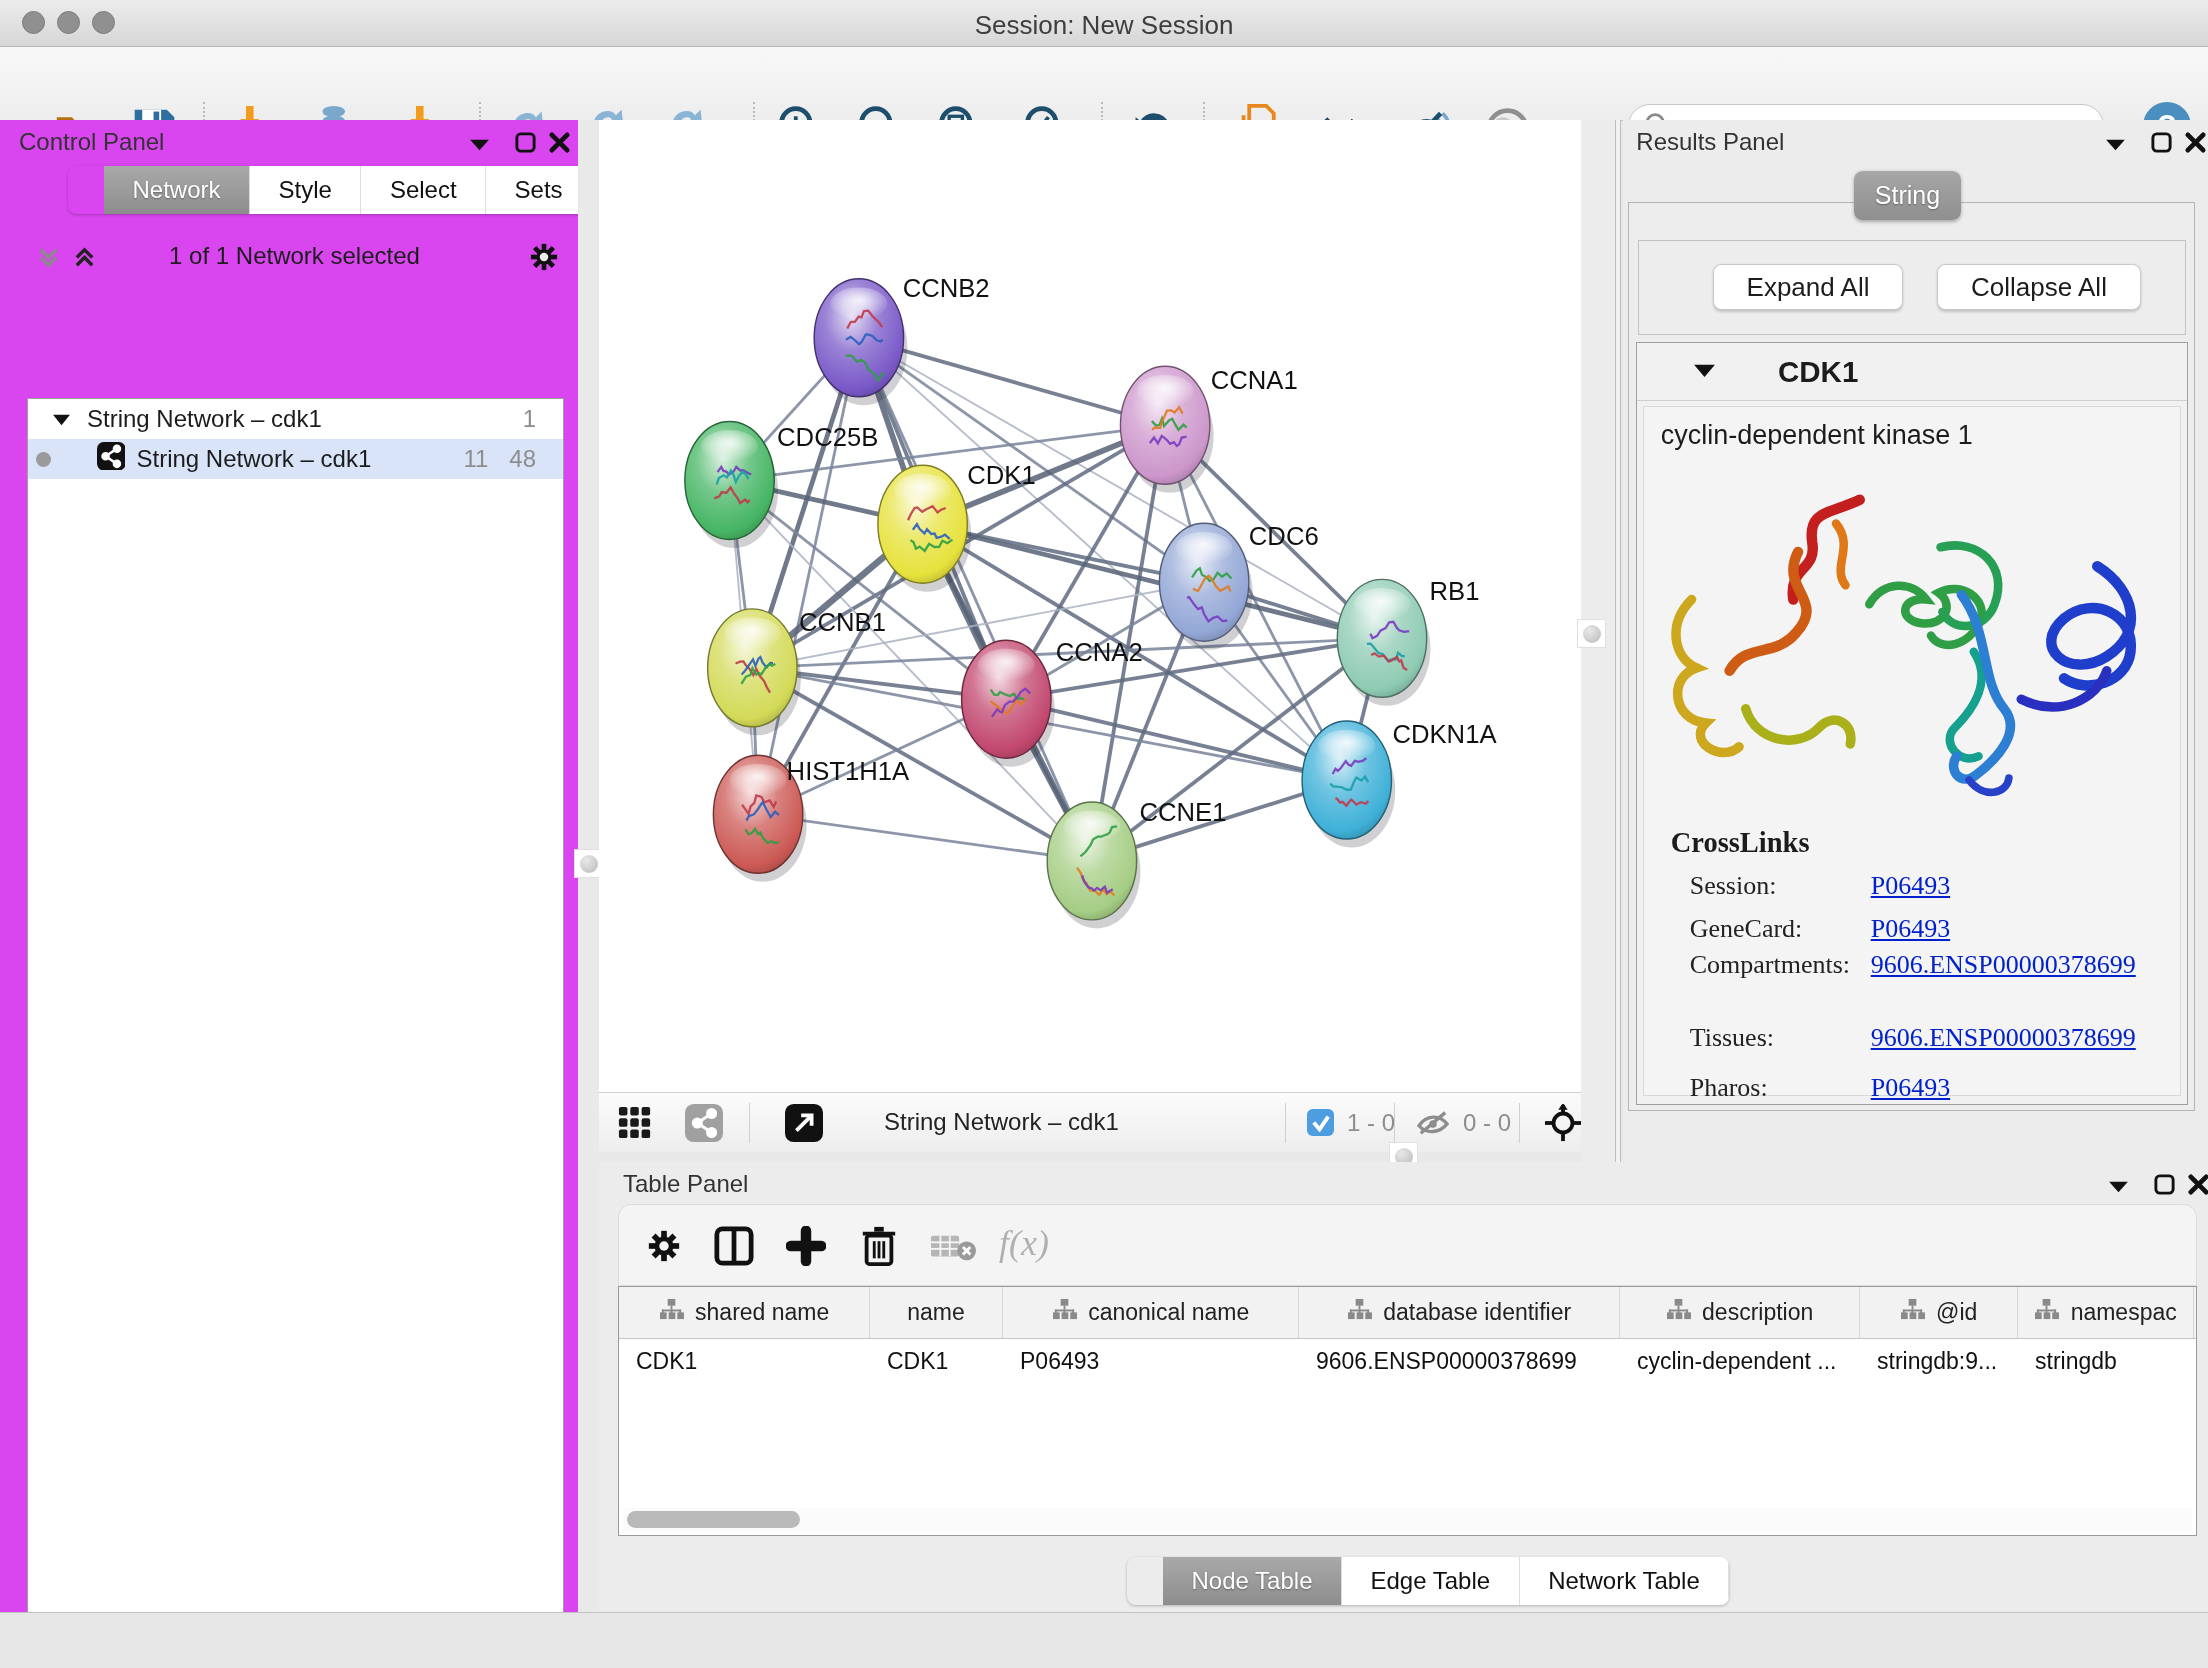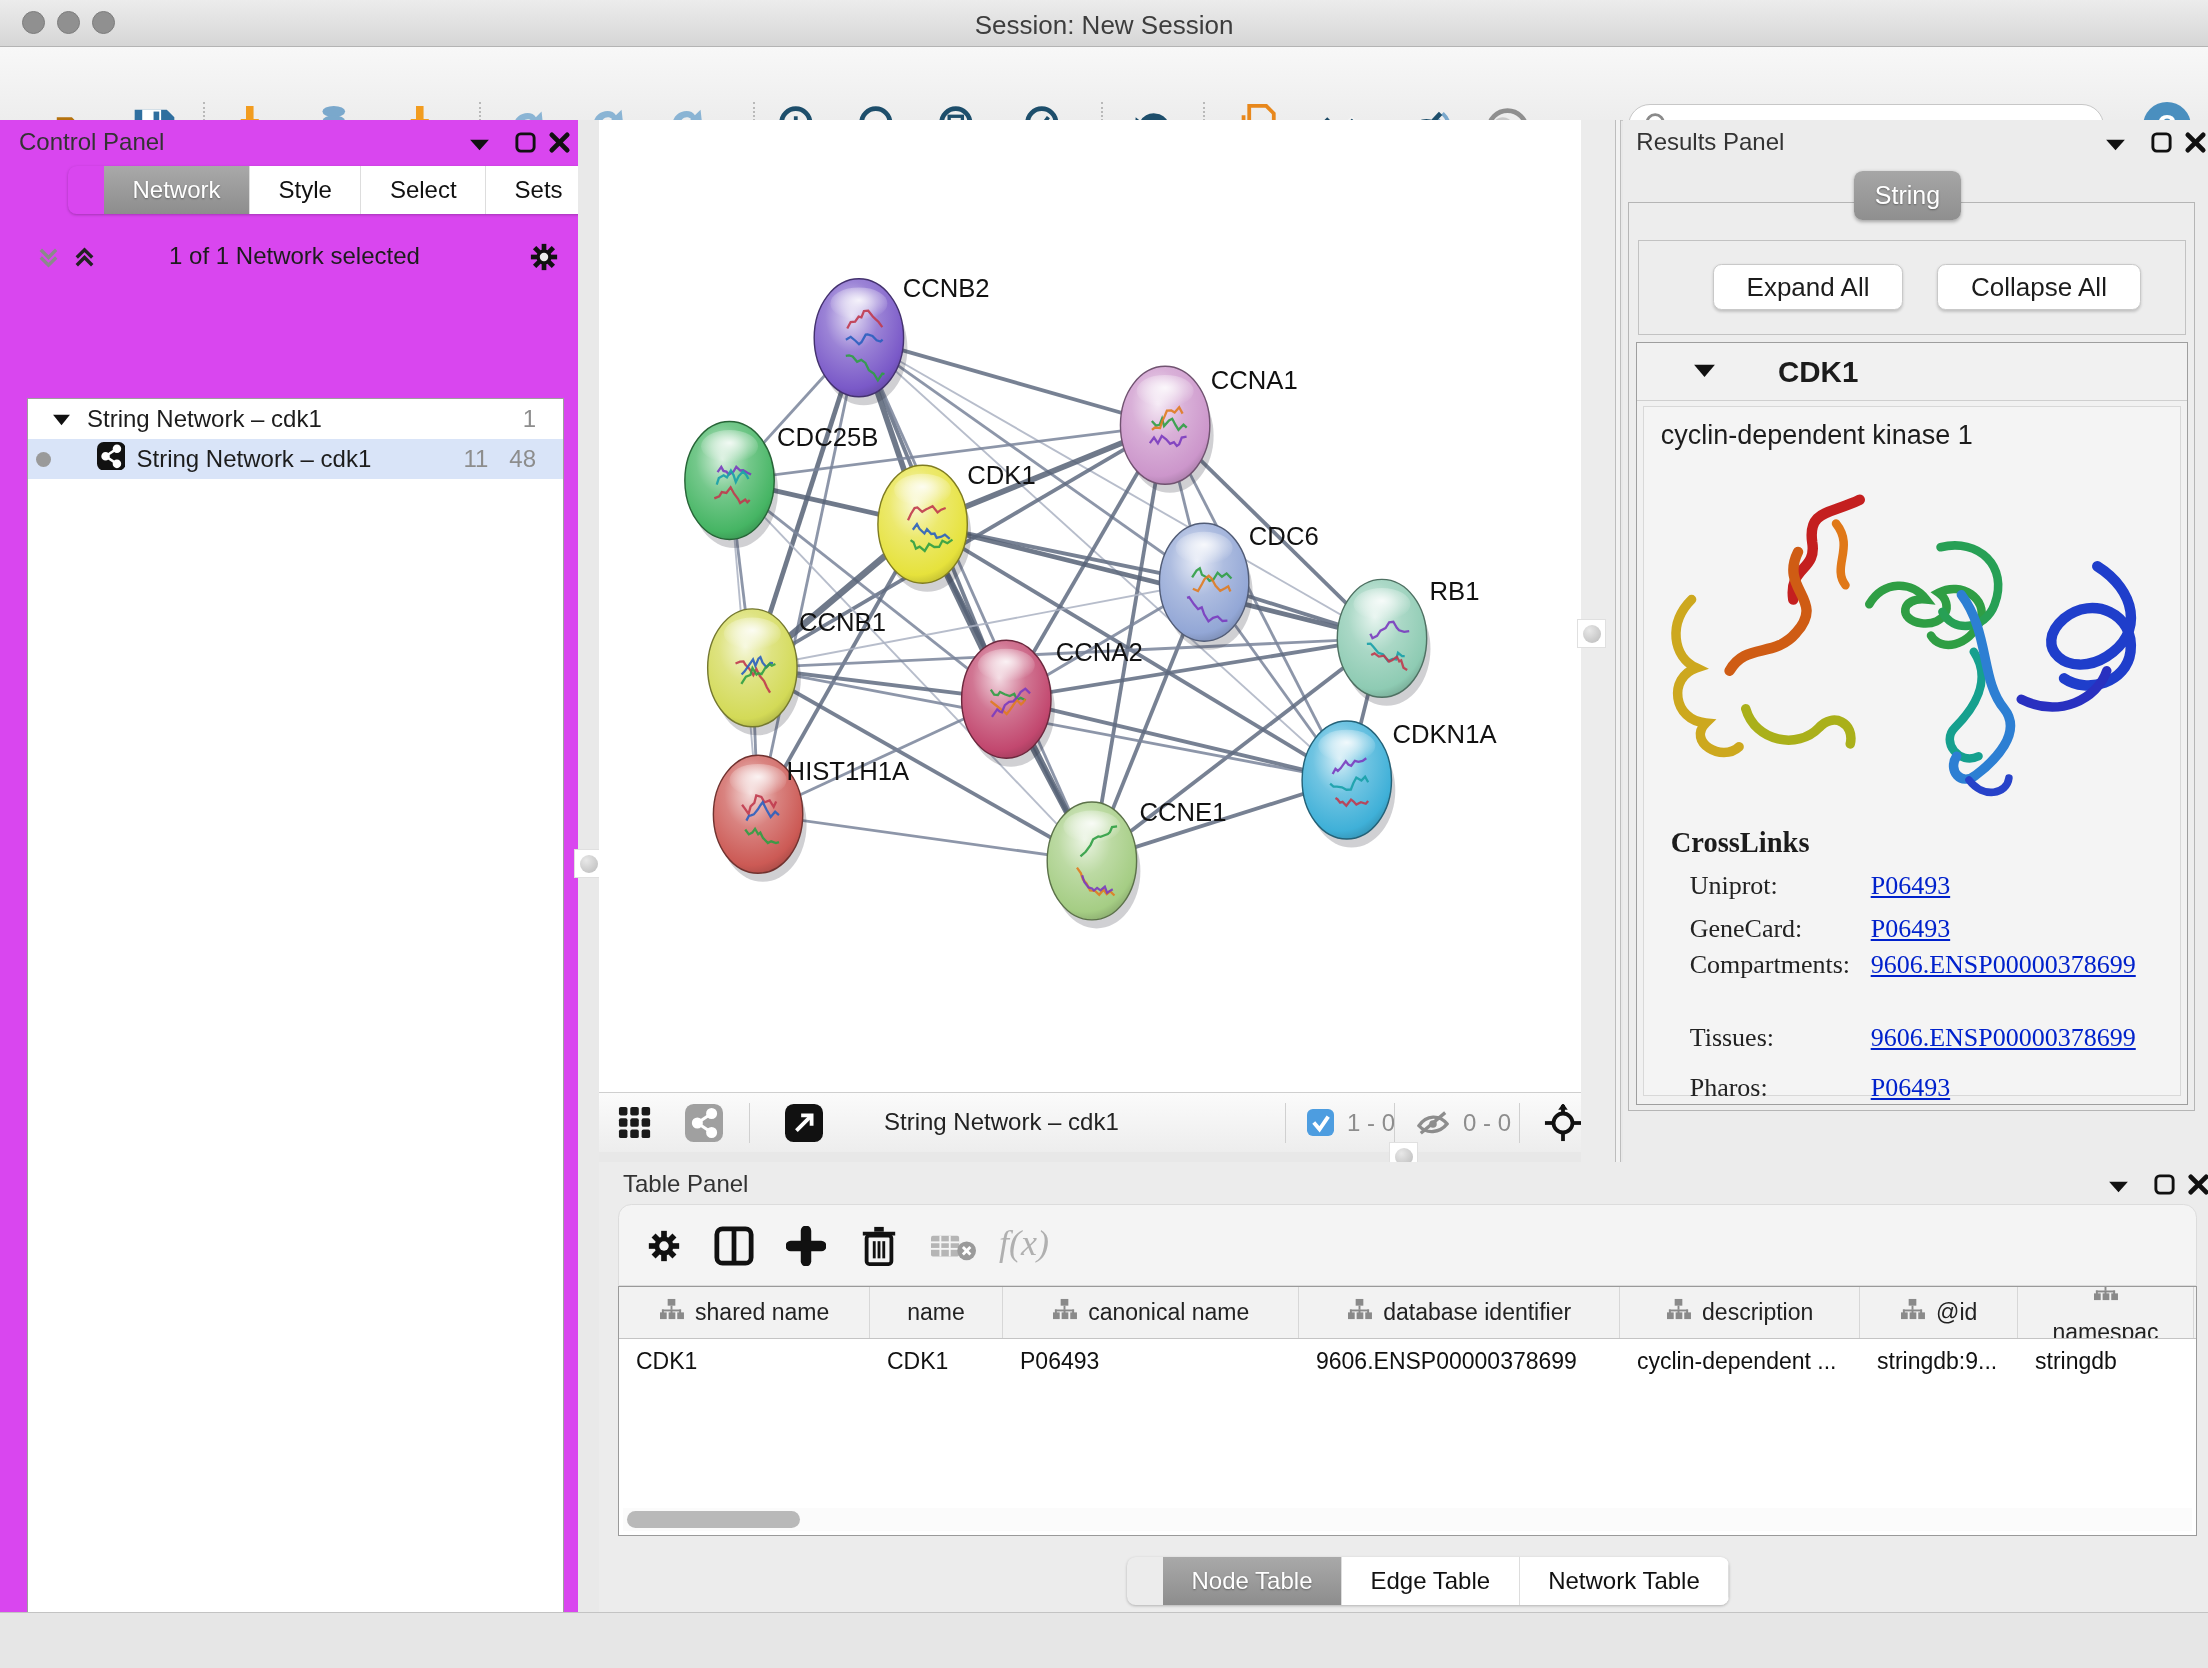--- a/index.html
+++ b/index.html
@@ -676,21 +676,21 @@
           <path d="M335,205 C355,235 335,265 315,285 C300,300 320,325 340,315" stroke="#16a08e" stroke-width="9"></path>
           <path d="M322,145 C352,185 342,235 367,265 C387,290 357,320 337,335 C322,347 307,330 317,315" stroke="#2d7fd3" stroke-width="10"></path>
           <path d="M465,115 C505,140 515,185 475,210 C435,235 395,200 430,170 C460,145 505,165 500,205 C496,237 455,250 430,233" stroke="#1f3ecb" stroke-width="11"></path>
           <path d="M385,255 C425,275 465,255 475,225" stroke="#2930c0" stroke-width="10"></path>
           <path d="M330,340 C345,360 370,355 372,338" stroke="#2742c9" stroke-width="8"></path>
         </g>
       </svg>
       <div class="serif" style="margin:5.7px 0 0 27px;font-size:28.5px;font-weight:bold">CrossLinks</div>
       <div id="crosslinks" class="serif" style="margin:5.7px 0 0 46px">
           <div style="display: flex; height: 43px; align-items: center;">
-            <span class="xl-label" style="width: 181px;">Uniprot:</span>
+            <span class="xl-label" style="width: 181px;">Session:</span>
             <span class="xl-link">P06493</span>
           </div>
           <div style="display: flex; height: 43px; align-items: center;">
             <span class="xl-label" style="width: 181px;">GeneCard:</span>
             <span class="xl-link">P06493</span>
           </div>
           <div style="display: flex; height: 43px; align-items: flex-start; font-family: Liberation Serif, serif;">
             <span class="xl-label" style="width: 181px;">Compartments:</span>
             <span class="xl-link">9606.ENSP00000378699</span>
           </div>
@@ -840,21 +840,21 @@
                 <rect x="1" y="15" width="7" height="7"></rect>
                 <rect x="10" y="15" width="7" height="7"></rect>
                 <rect x="19" y="15" width="7" height="7"></rect>
                 <path d="M12 8 h2 v4 h-2 z"></path>
                 <path d="M3 12 h20 v2 H3 z"></path>
                 <path d="M3 12 h2 v4 H3 z M12 12 h2 v4 h-2 z M21 12 h2 v4 h-2 z"></path>
               </g>
             </svg></span>
           <span>@id</span>
         </div>
-        <div class="th-cell" style="width: 176px; flex-direction: column;">
+        <div class="th-cell" style="width: 176px;">
           <span><svg width="25" height="23" viewBox="0 0 26 24">
               <g fill="#8a8a8a">
                 <rect x="9" y="1" width="8" height="7"></rect>
                 <rect x="1" y="15" width="7" height="7"></rect>
                 <rect x="10" y="15" width="7" height="7"></rect>
                 <rect x="19" y="15" width="7" height="7"></rect>
                 <path d="M12 8 h2 v4 h-2 z"></path>
                 <path d="M3 12 h20 v2 H3 z"></path>
                 <path d="M3 12 h2 v4 H3 z M12 12 h2 v4 h-2 z M21 12 h2 v4 h-2 z"></path>
               </g>

